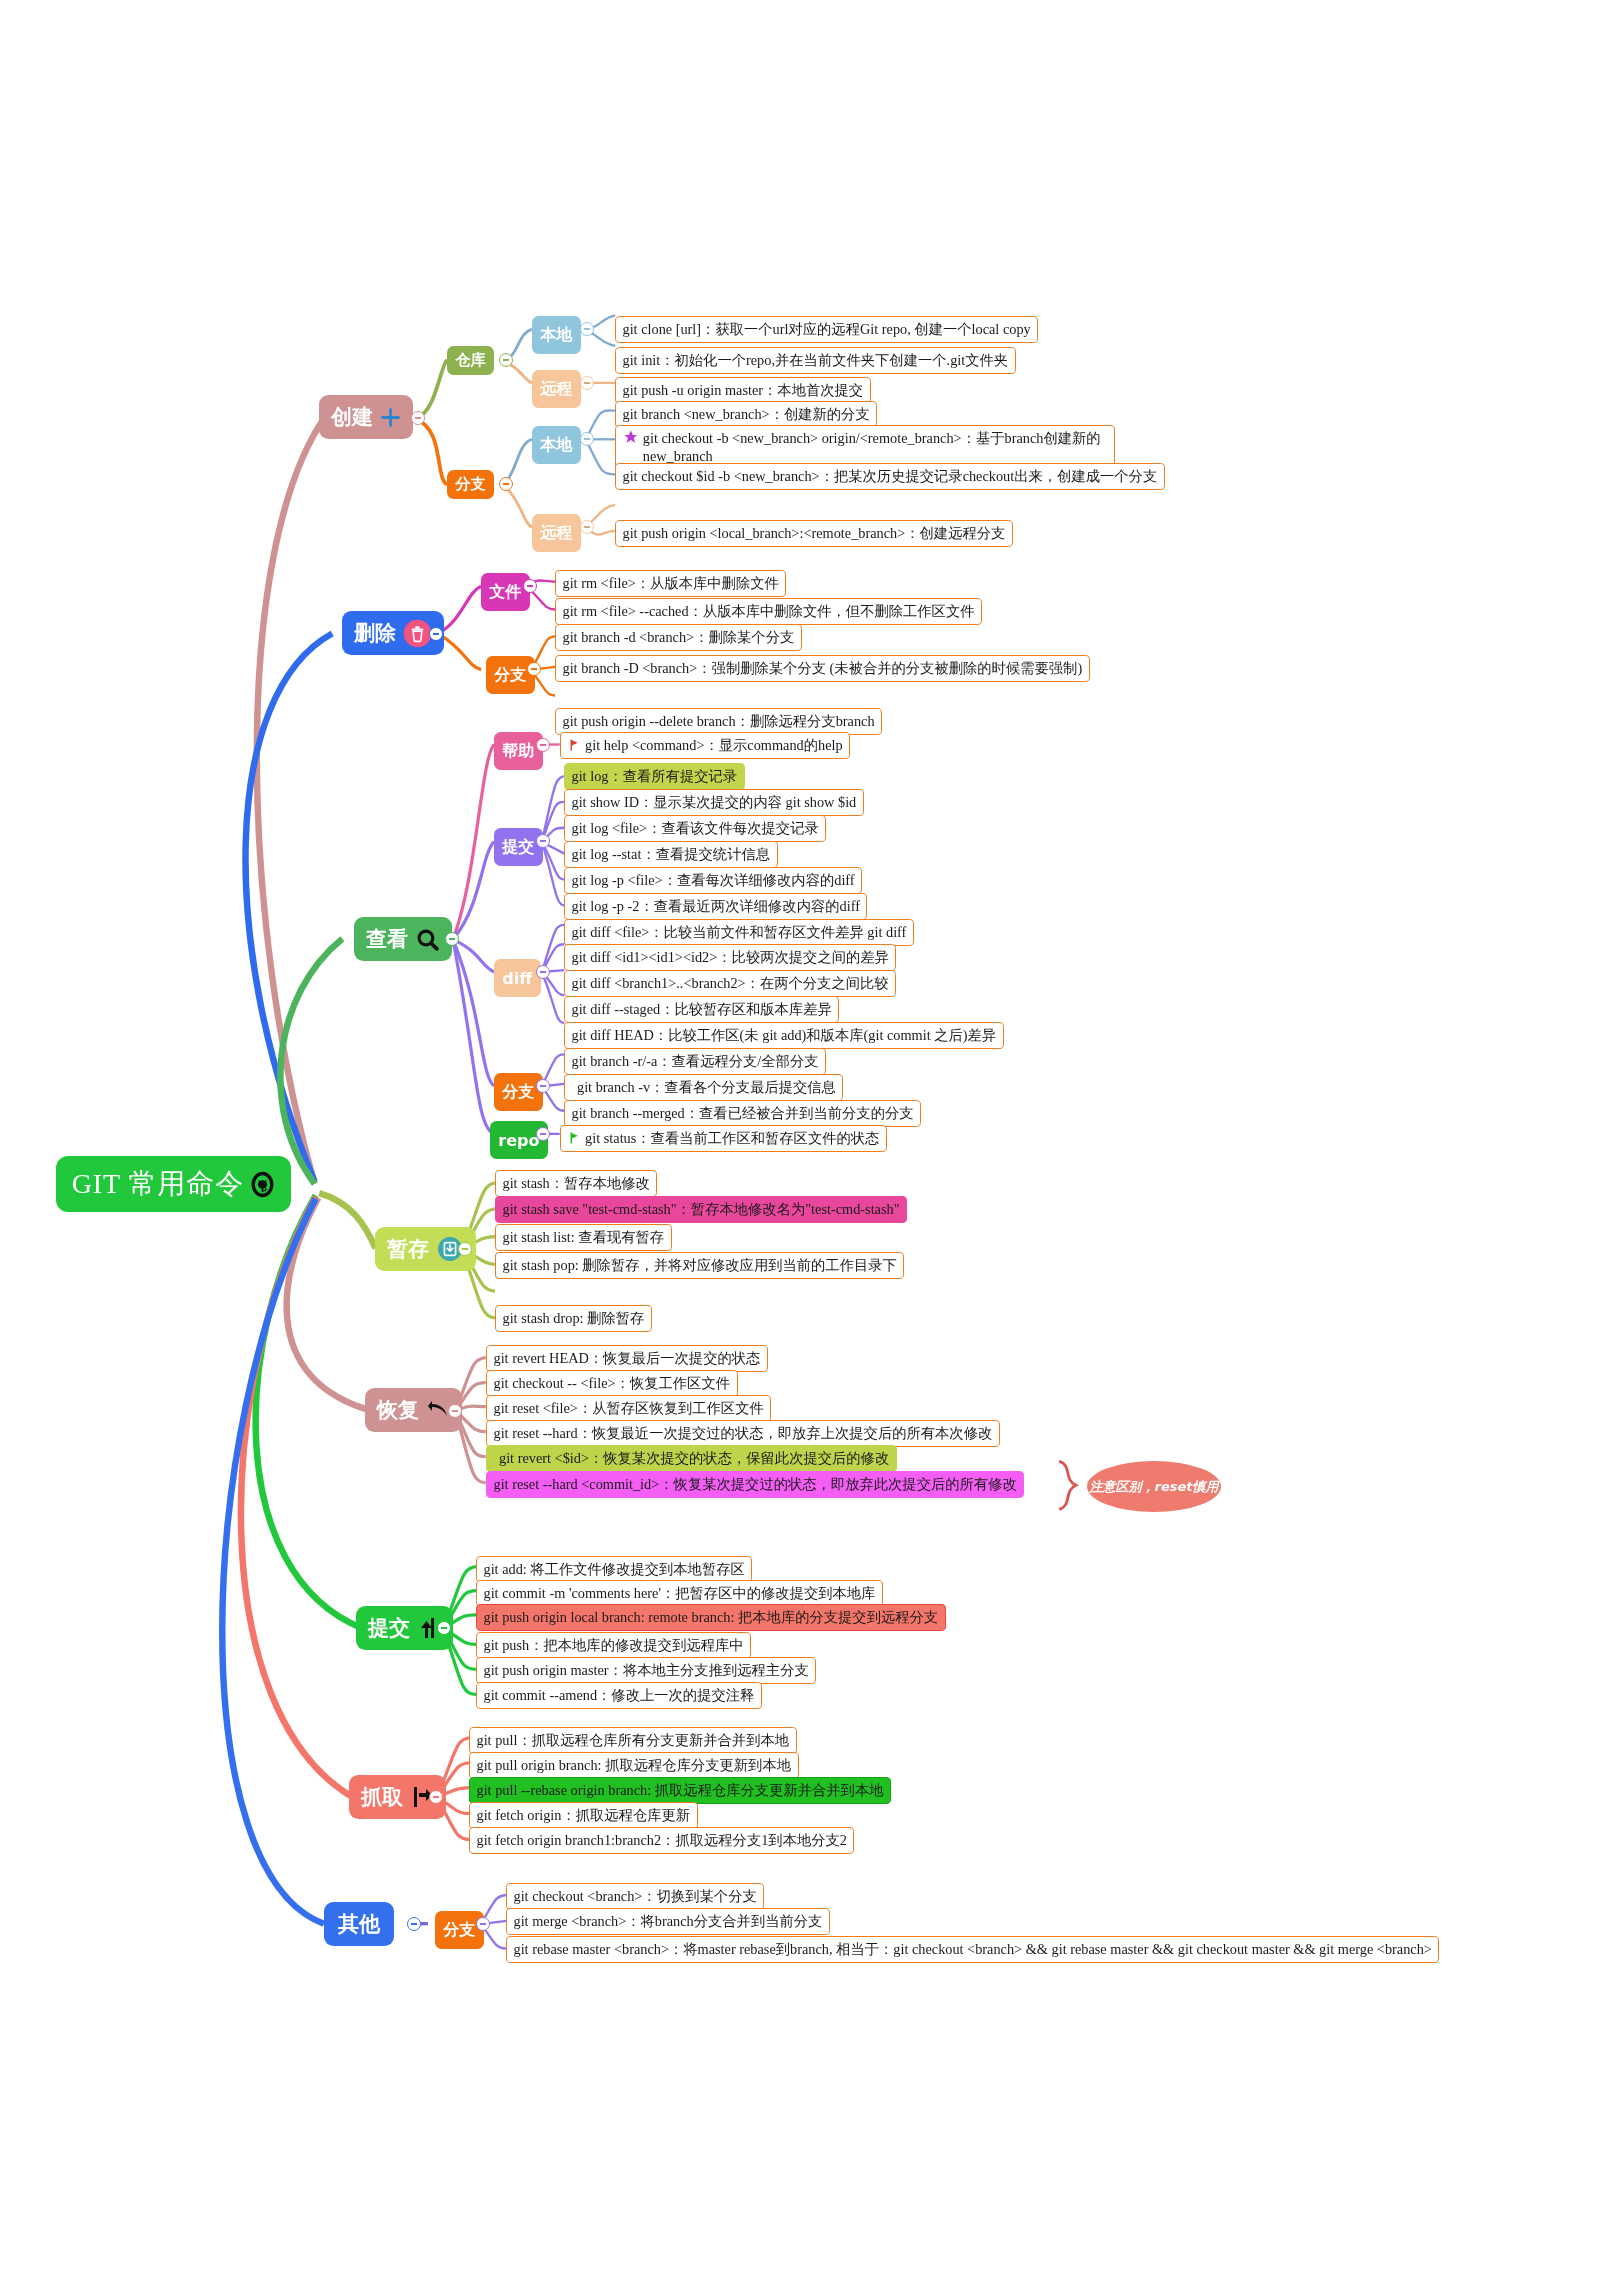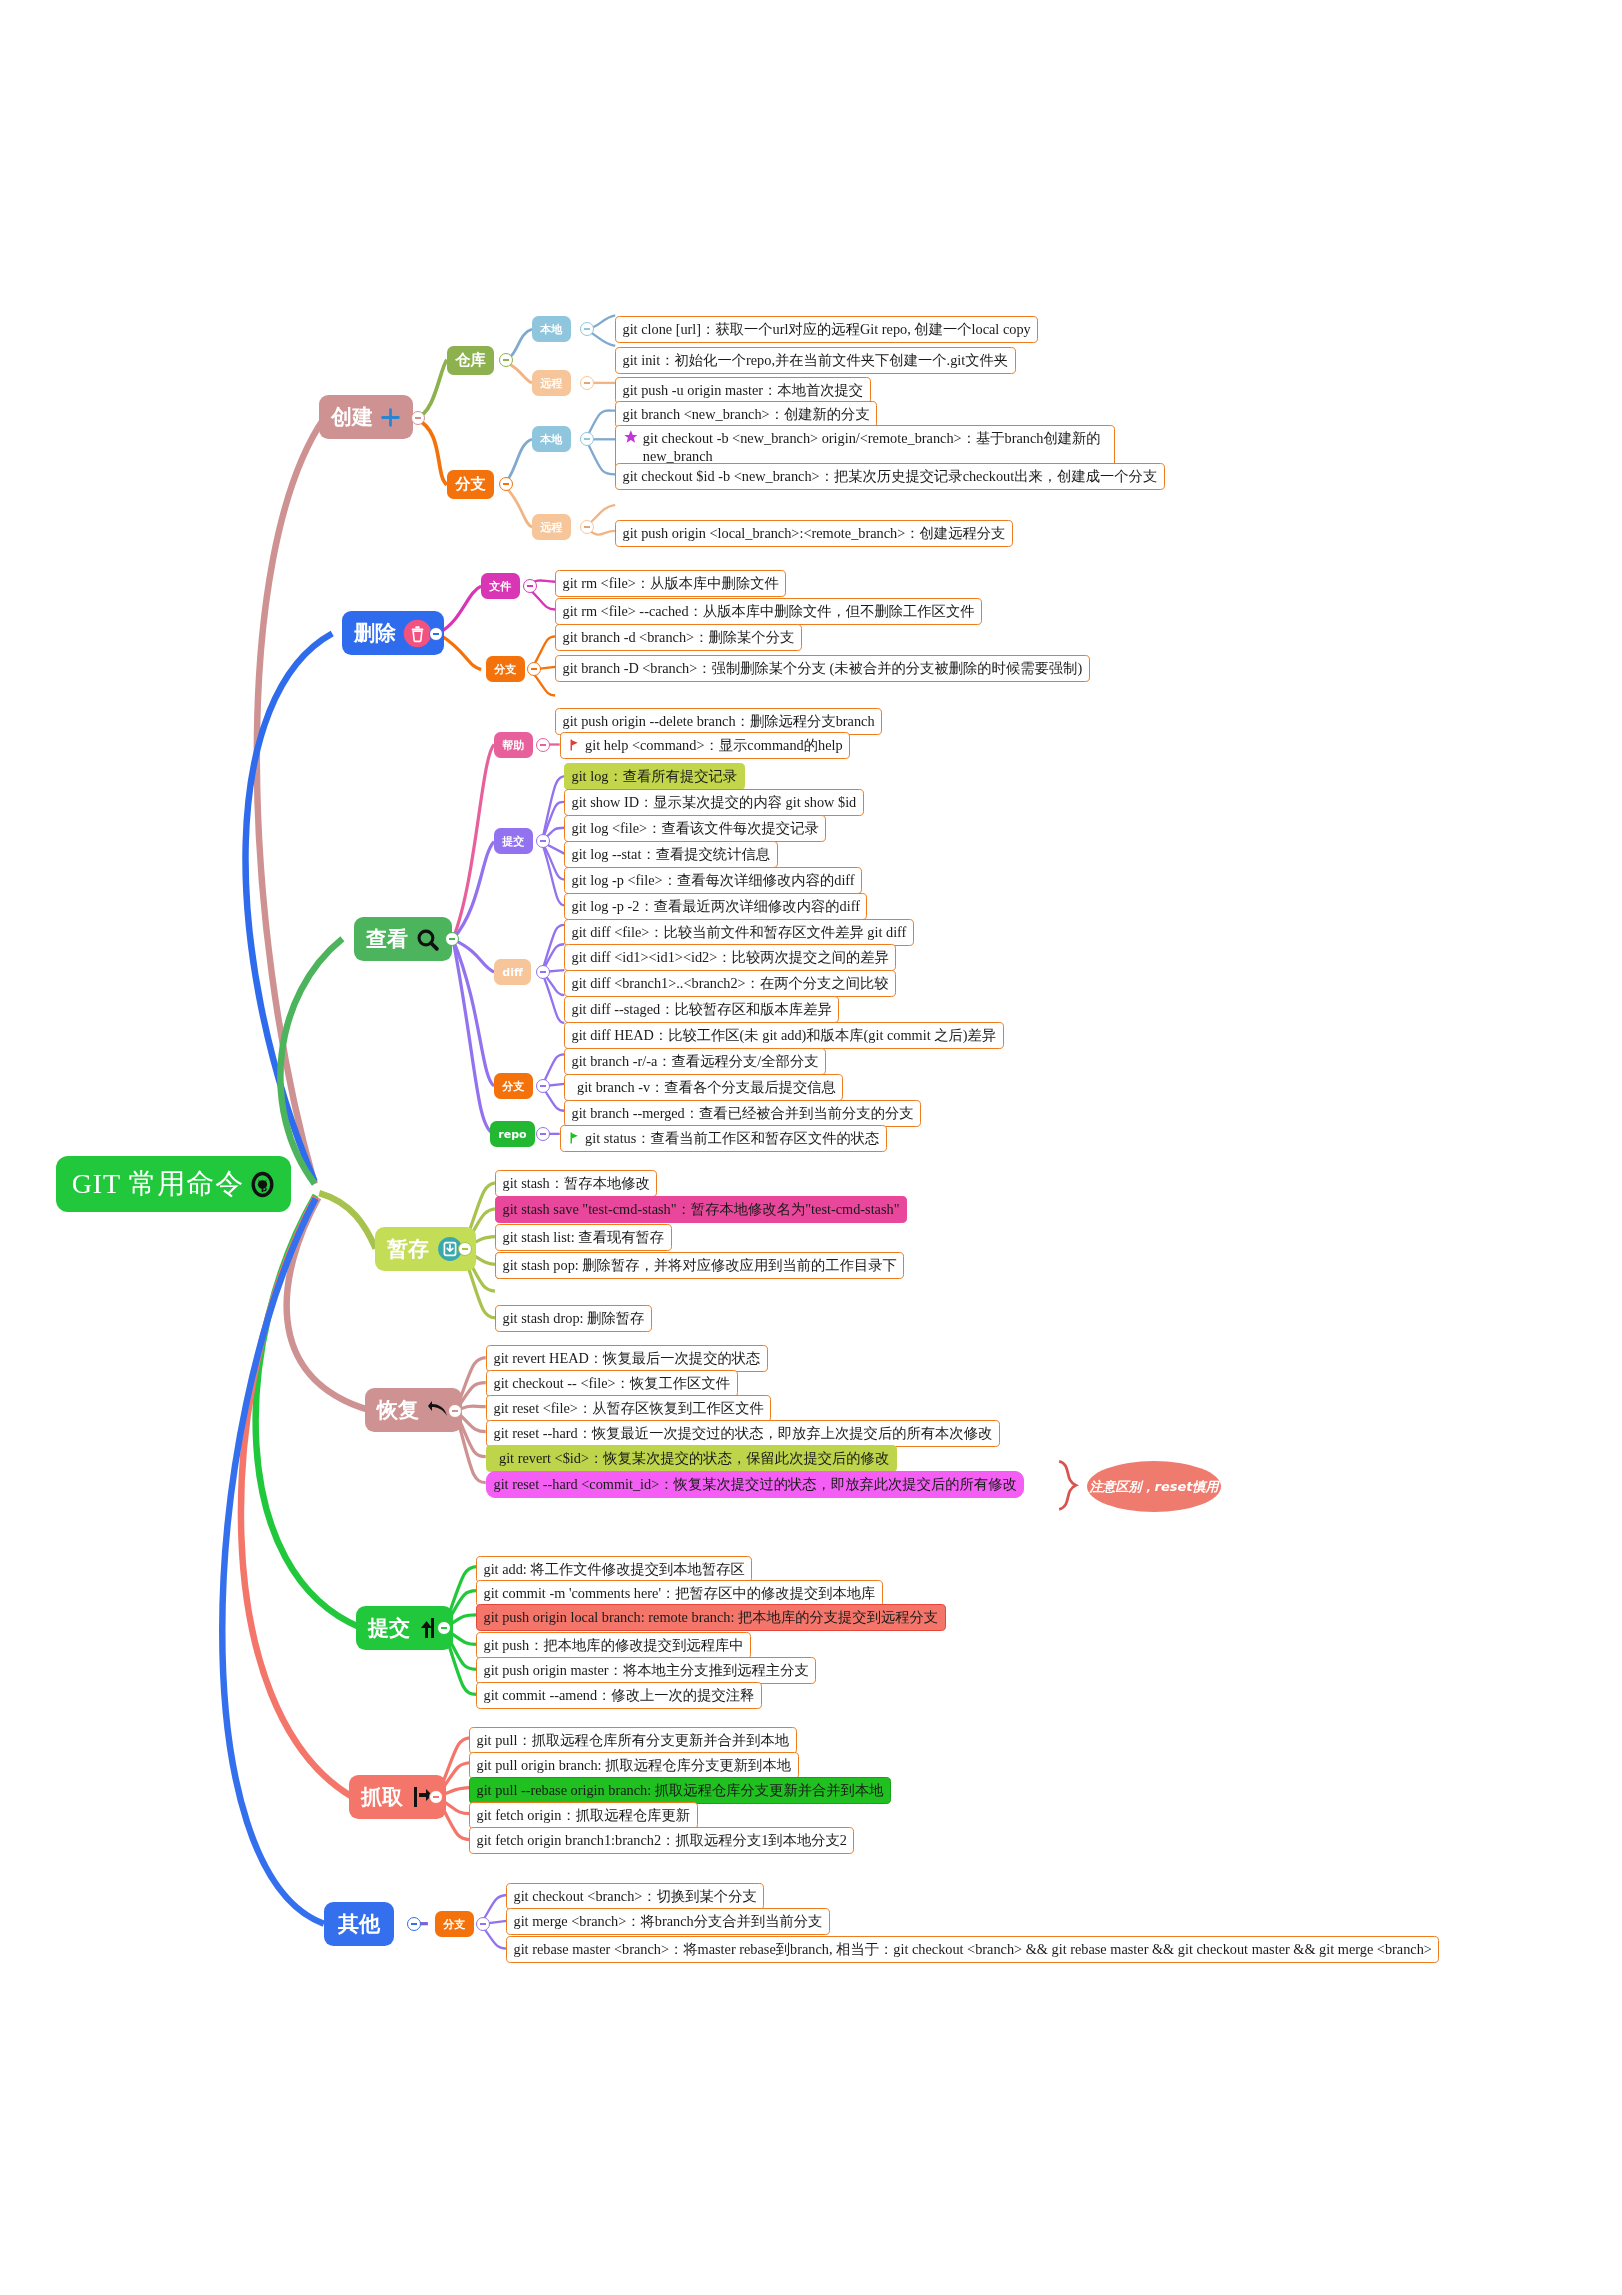--- a/index.html
+++ b/index.html
@@ -17,21 +17,21 @@
   .root .cat{width:27px;height:27px;flex:0 0 auto;}
 
   
   .l1{border-radius:9.3px;color:#fff;font-size:21px;height:44px;padding:0 12px;gap:6.5px;
       font-family:"DejaVu Sans","Liberation Sans",sans-serif;font-weight:700;}
   .l1 .gi{flex:0 0 auto;display:flex;align-items:center;justify-content:center;}
 
   
   .l2{border-radius:6.5px;color:#fff;font-size:15.3px;height:29px;padding:0 8.3px;
       font-family:"DejaVu Sans","Liberation Sans",sans-serif;font-weight:700;}
-  .l2.small{font-size:11px;height:26px;}
+  .l2.small{font-size:16px;height:38px;}
 
   
   .leaf{position:absolute;box-sizing:border-box;border:1.4px solid #ee7b1c;
         border-radius:4.6px;background:#fff;color:#1a1a1a;font-size:14.3px;
         line-height:1.28;padding:3.2px 6.5px;white-space:nowrap;
         display:flex;align-items:center;gap:4.6px;}
   .leaf.wrap{white-space:normal;align-items:flex-start;}
   .leaf .mark{flex:0 0 auto;display:inline-flex;align-items:center;}
 
   
@@ -460,21 +460,21 @@
     </div>
   <div class="leaf" style="left:486px;top:1395px;">
     <span>git reset &lt;file&gt;：从暂存区恢复到工作区文件</span>
     </div>
   <div class="leaf" style="left:486px;top:1420px;">
     <span>git reset --hard：恢复最近一次提交过的状态，即放弃上次提交后的所有本次修改</span>
     </div>
   <div class="leaf hl-yellowgreen" style="left:486px;top:1445px;border-color:#bed44a;padding-left:12px;">
     <span>git revert &lt;$id&gt;：恢复某次提交的状态，保留此次提交后的修改</span>
     </div>
-  <div class="leaf hl-magenta" style="left:486px;top:1471px;border-color:#f45ef4;border-radius:9px;">
+  <div class="leaf hl-magenta" style="left:486px;top:1471px;border-color:#f45ef4;">
     <span>git reset --hard &lt;commit_id&gt;：恢复某次提交过的状态，即放弃此次提交后的所有修改</span>
     </div>
 
   <div class="callout" style="left:1087px;top:1461px;width:134px;height:51px;">
     <span>注意区别，reset慎用</span>
   </div>
 
   <div class="node l1" style="left:356px;top:1606px;background:#22c83c;">
     <span>提交</span>
     <span class="gi">

